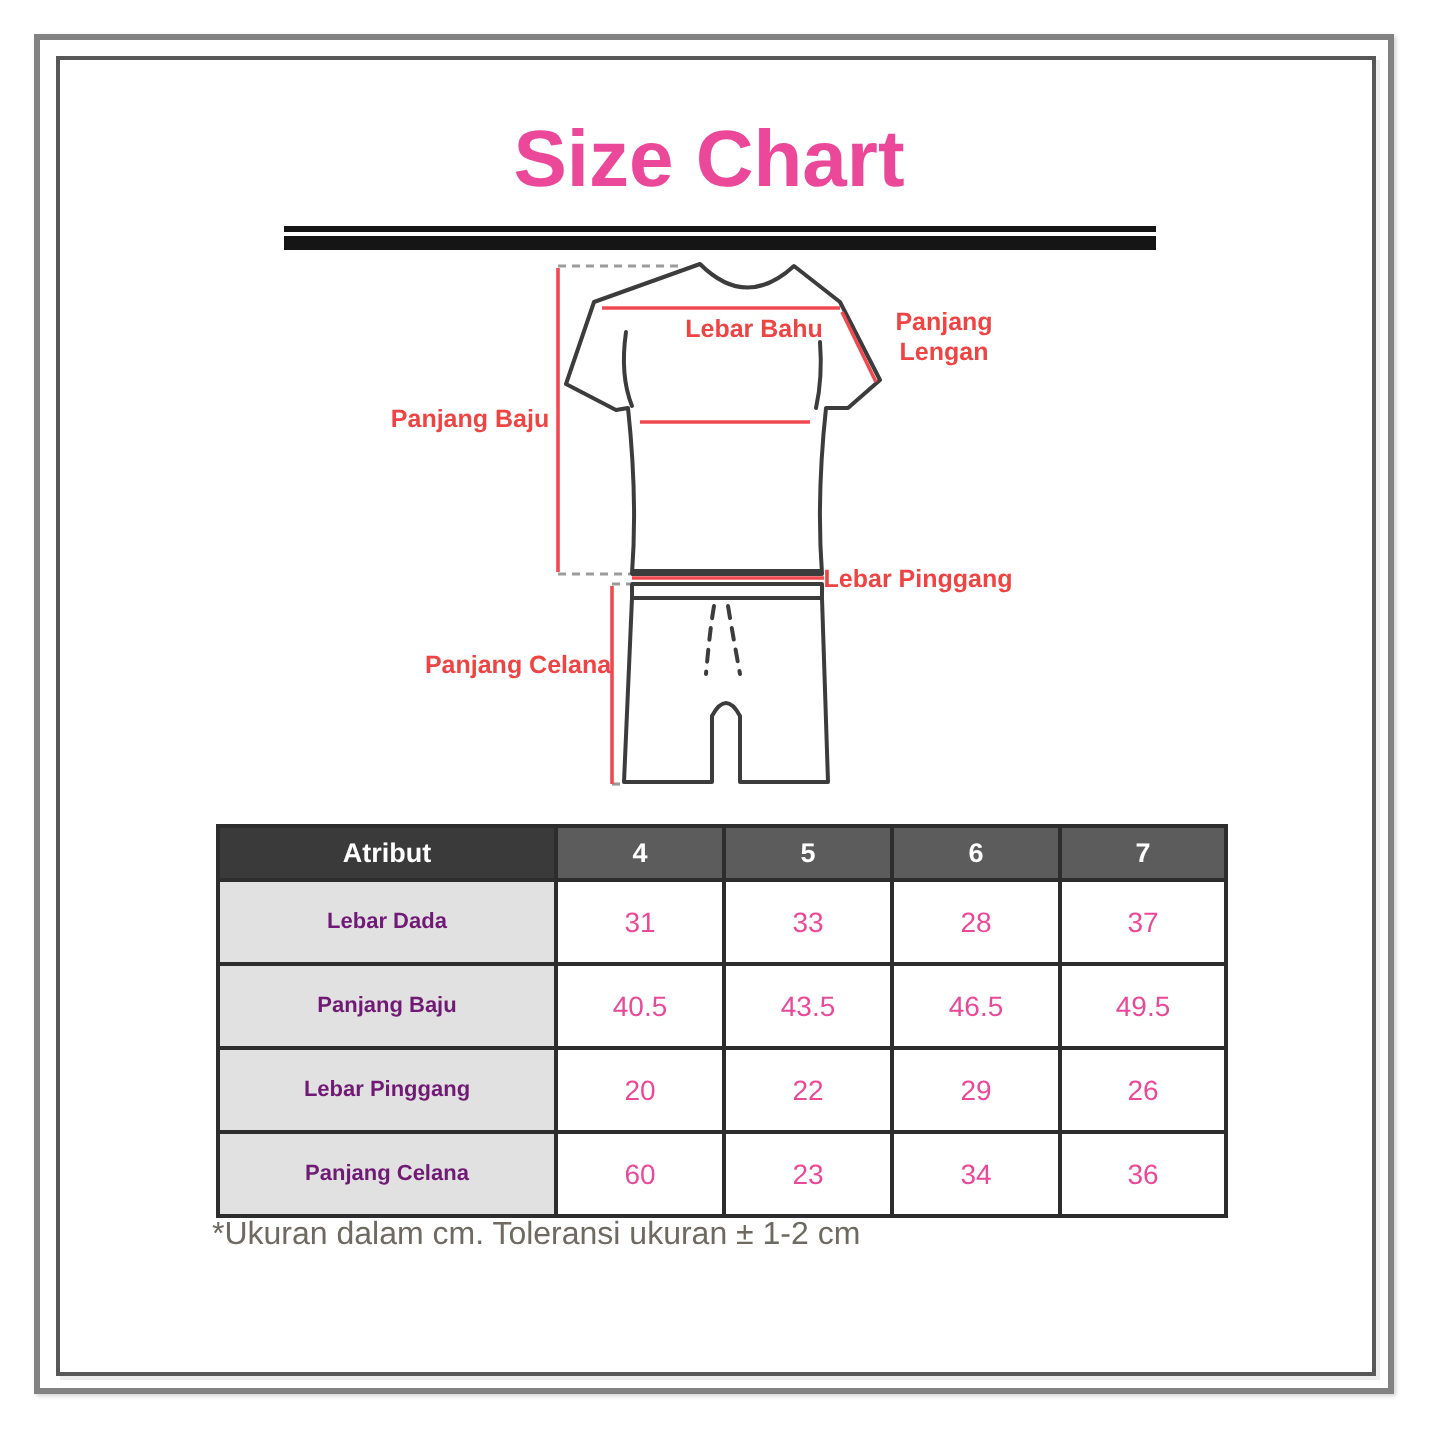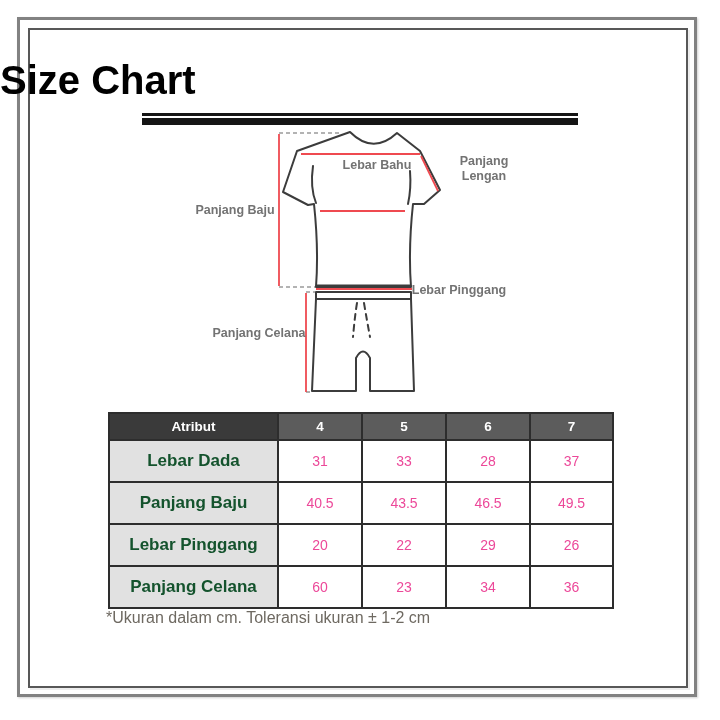--- a/index.html
+++ b/index.html
@@ -12,45 +12,45 @@
     border:3px solid #828282;box-sizing:border-box;
     box-shadow:1px 1px 2px rgba(0,0,0,0.18);
   }
   .inner-frame{
     position:absolute;left:28px;top:28px;width:660px;height:660px;
     border:2px solid #585858;box-sizing:border-box;
     box-shadow:2px 2px 0 rgba(0,0,0,0.07);
   }
   .page-title{
     position:absolute;left:0;top:60px;width:709px;margin:0;
-    font-size:40px;font-weight:700;color:#000000;
+    text-align:center;font-size:40px;font-weight:700;color:#ec4899;
     letter-spacing:0px;line-height:1;
   }
   .title-rule{position:absolute;left:142px;top:113px;width:436px;}
   .title-rule .thin{height:3px;background:#151515;}
   .title-rule .thick{height:7px;background:#151515;margin-top:2px;}
   .diagram-svg{position:absolute;left:0;top:0;width:720px;height:720px;}
   .diagram-label{
     position:absolute;transform:translate(-50%,-50%);
-    font-size:12.5px;font-weight:700;color:#737373;white-space:nowrap;
+    font-size:12.5px;font-weight:700;color:#ef4444;white-space:nowrap;
     text-align:center;line-height:15px;
   }
   .size-table{
     position:absolute;left:108px;top:412px;width:504px;
     border-collapse:collapse;table-layout:fixed;
   }
   .size-table th,.size-table td{
     border:2px solid #2d2d2d;text-align:center;vertical-align:middle;
     padding:0;box-sizing:border-box;
   }
   .size-table tr.head-row{height:27px;}
   .size-table tr.data-row{height:42px;}
   .attr-head{background:#3a3a3a;color:#ffffff;font-size:13.5px;font-weight:700;}
   .size-head{background:#5c5c5c;color:#ffffff;font-size:13.5px;font-weight:700;}
-  .row-label{background:#e1e1e1;color:#14532d;font-size:17px;font-weight:700;}
+  .row-label{background:#e1e1e1;color:#701a75;font-size:11px;font-weight:700;}
   .value-cell{background:#ffffff;color:#ec4899;font-size:14px;font-weight:400;}
   .footnote{
     position:absolute;left:106px;top:609px;
     font-size:16px;color:#6e6961;
   }
 </style>
 </head>
 <body>
 
 <div class="outer-frame"></div>
@@ -95,21 +95,21 @@
     <line x1="301" y1="154" x2="420" y2="154"></line>
     <line x1="421" y1="156" x2="438" y2="191"></line>
     <line x1="320" y1="211" x2="405" y2="211"></line>
     <line x1="316" y1="289" x2="412" y2="289"></line>
     <line x1="306" y1="293" x2="306" y2="392"></line>
   </g>
 </svg>
 
 <div class="diagram-label" style="left:377px;top:165px;">Lebar Bahu</div>
 
-<div class="diagram-label" style="left:484px;top:169px;">
+<div class="diagram-label" style="left:472px;top:169px;">
   <div>Panjang</div>
   <div>Lengan</div>
 </div>
 
 <div class="diagram-label" style="left:235px;top:210px;">Panjang Baju</div>
 
 <div class="diagram-label" style="left:459px;top:290px;">Lebar Pinggang</div>
 
 <div class="diagram-label" style="left:259px;top:333px;">Panjang Celana</div>
 

